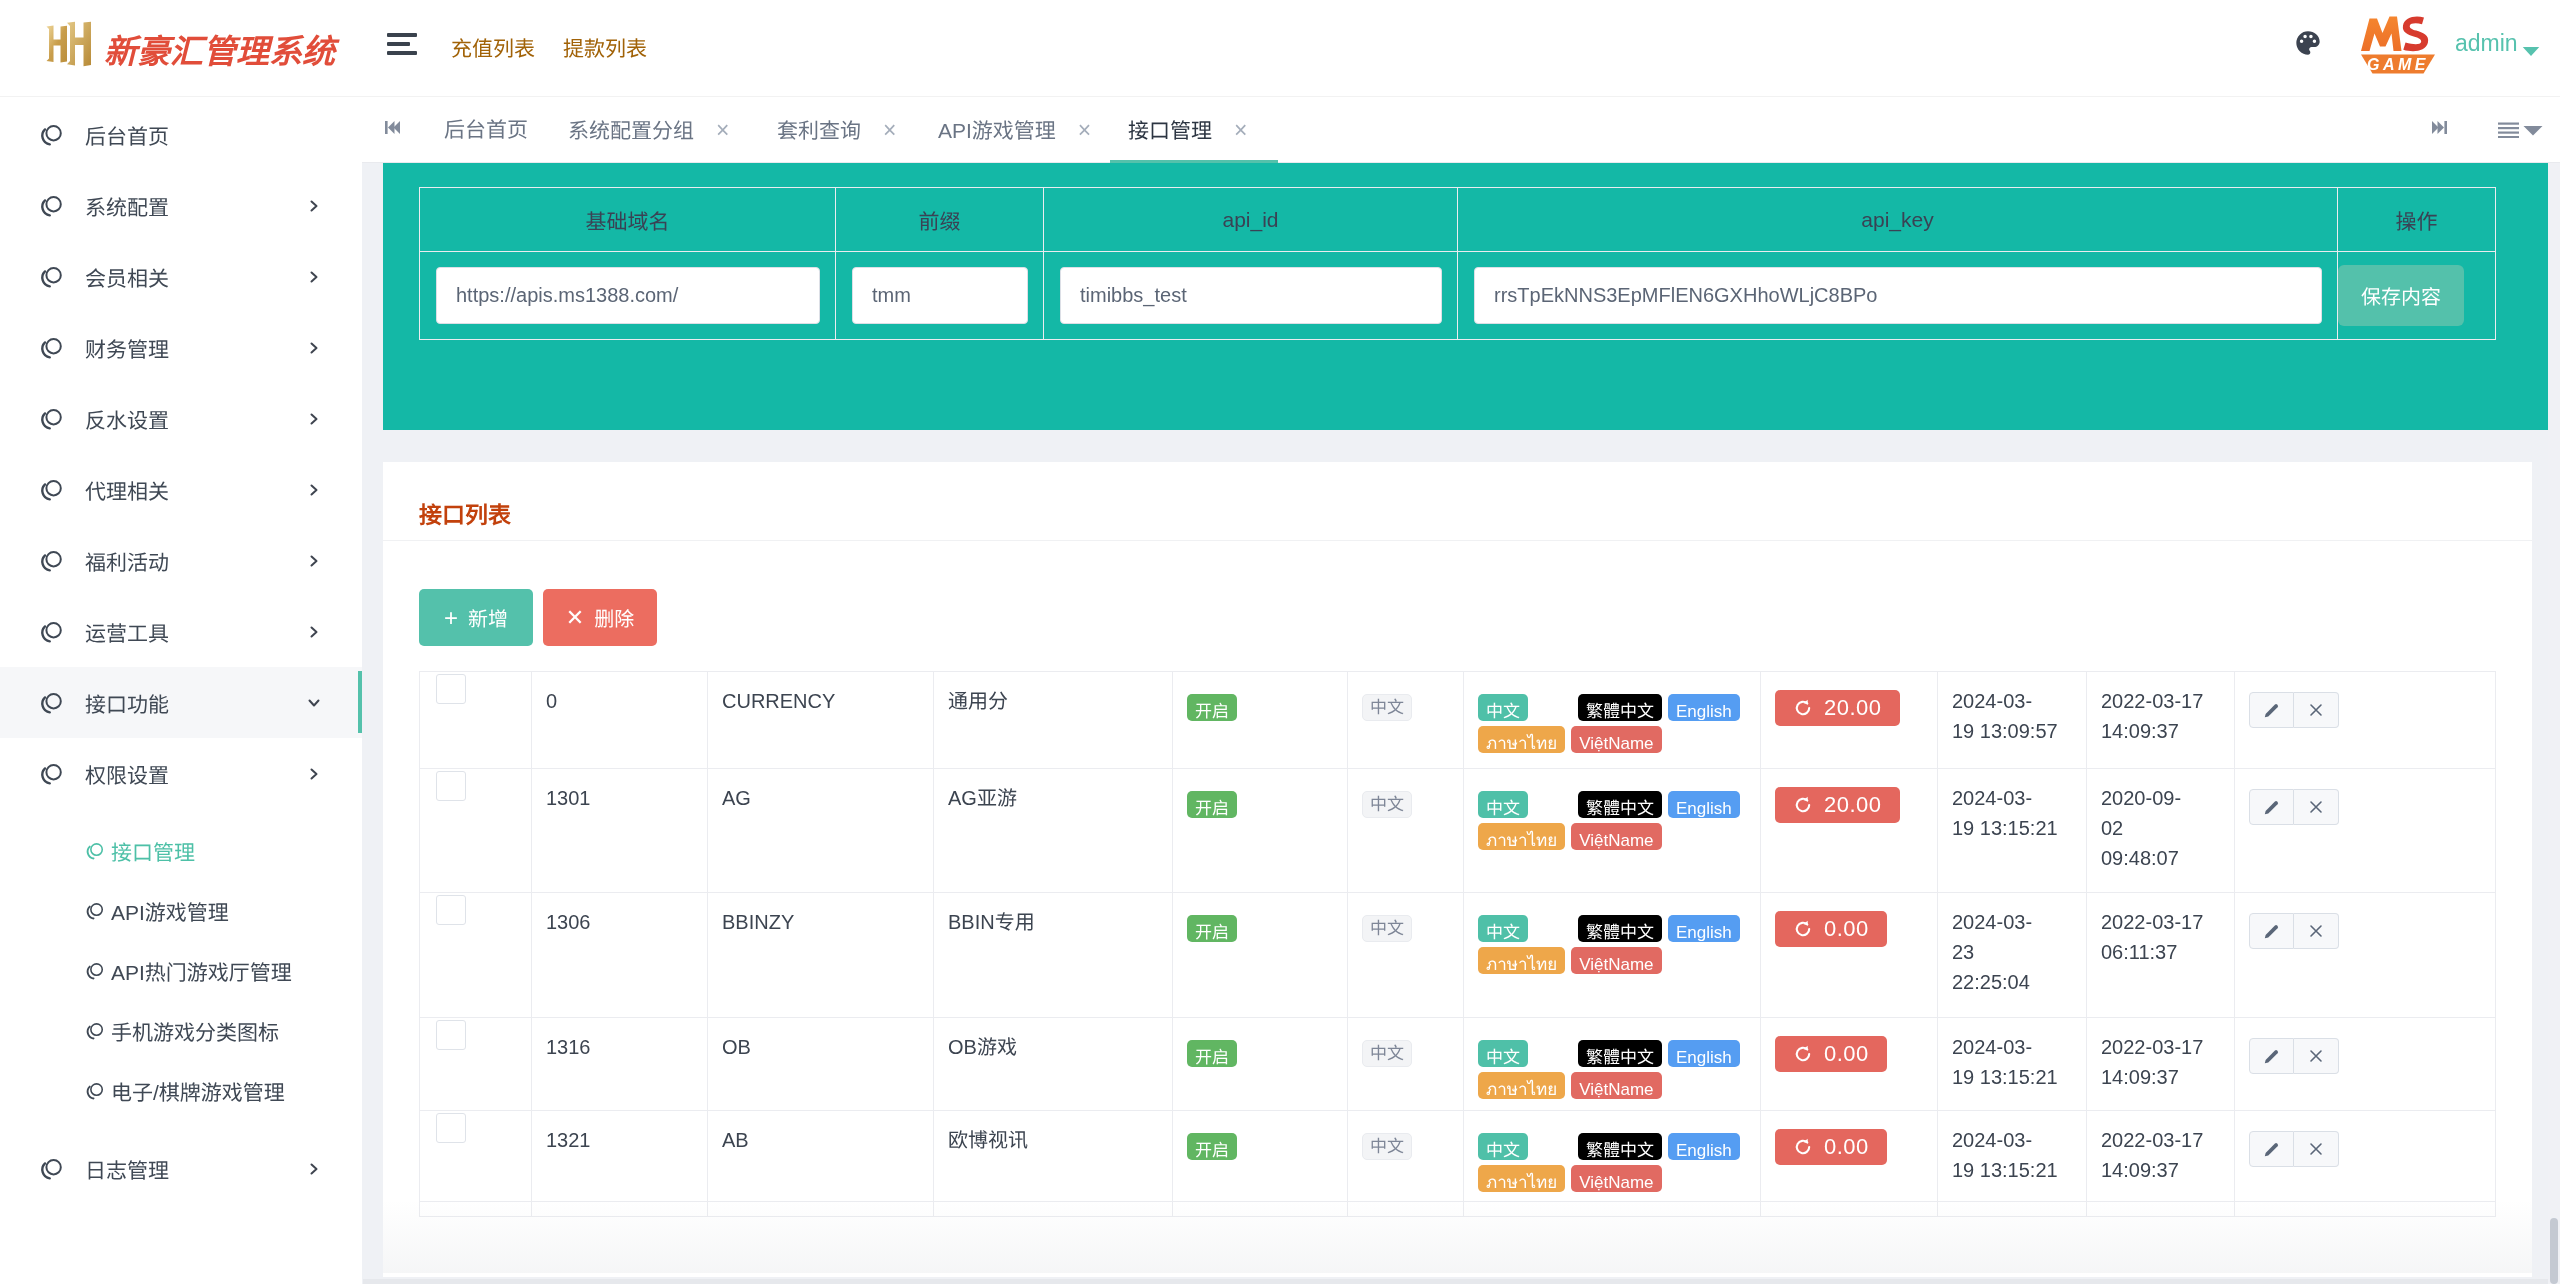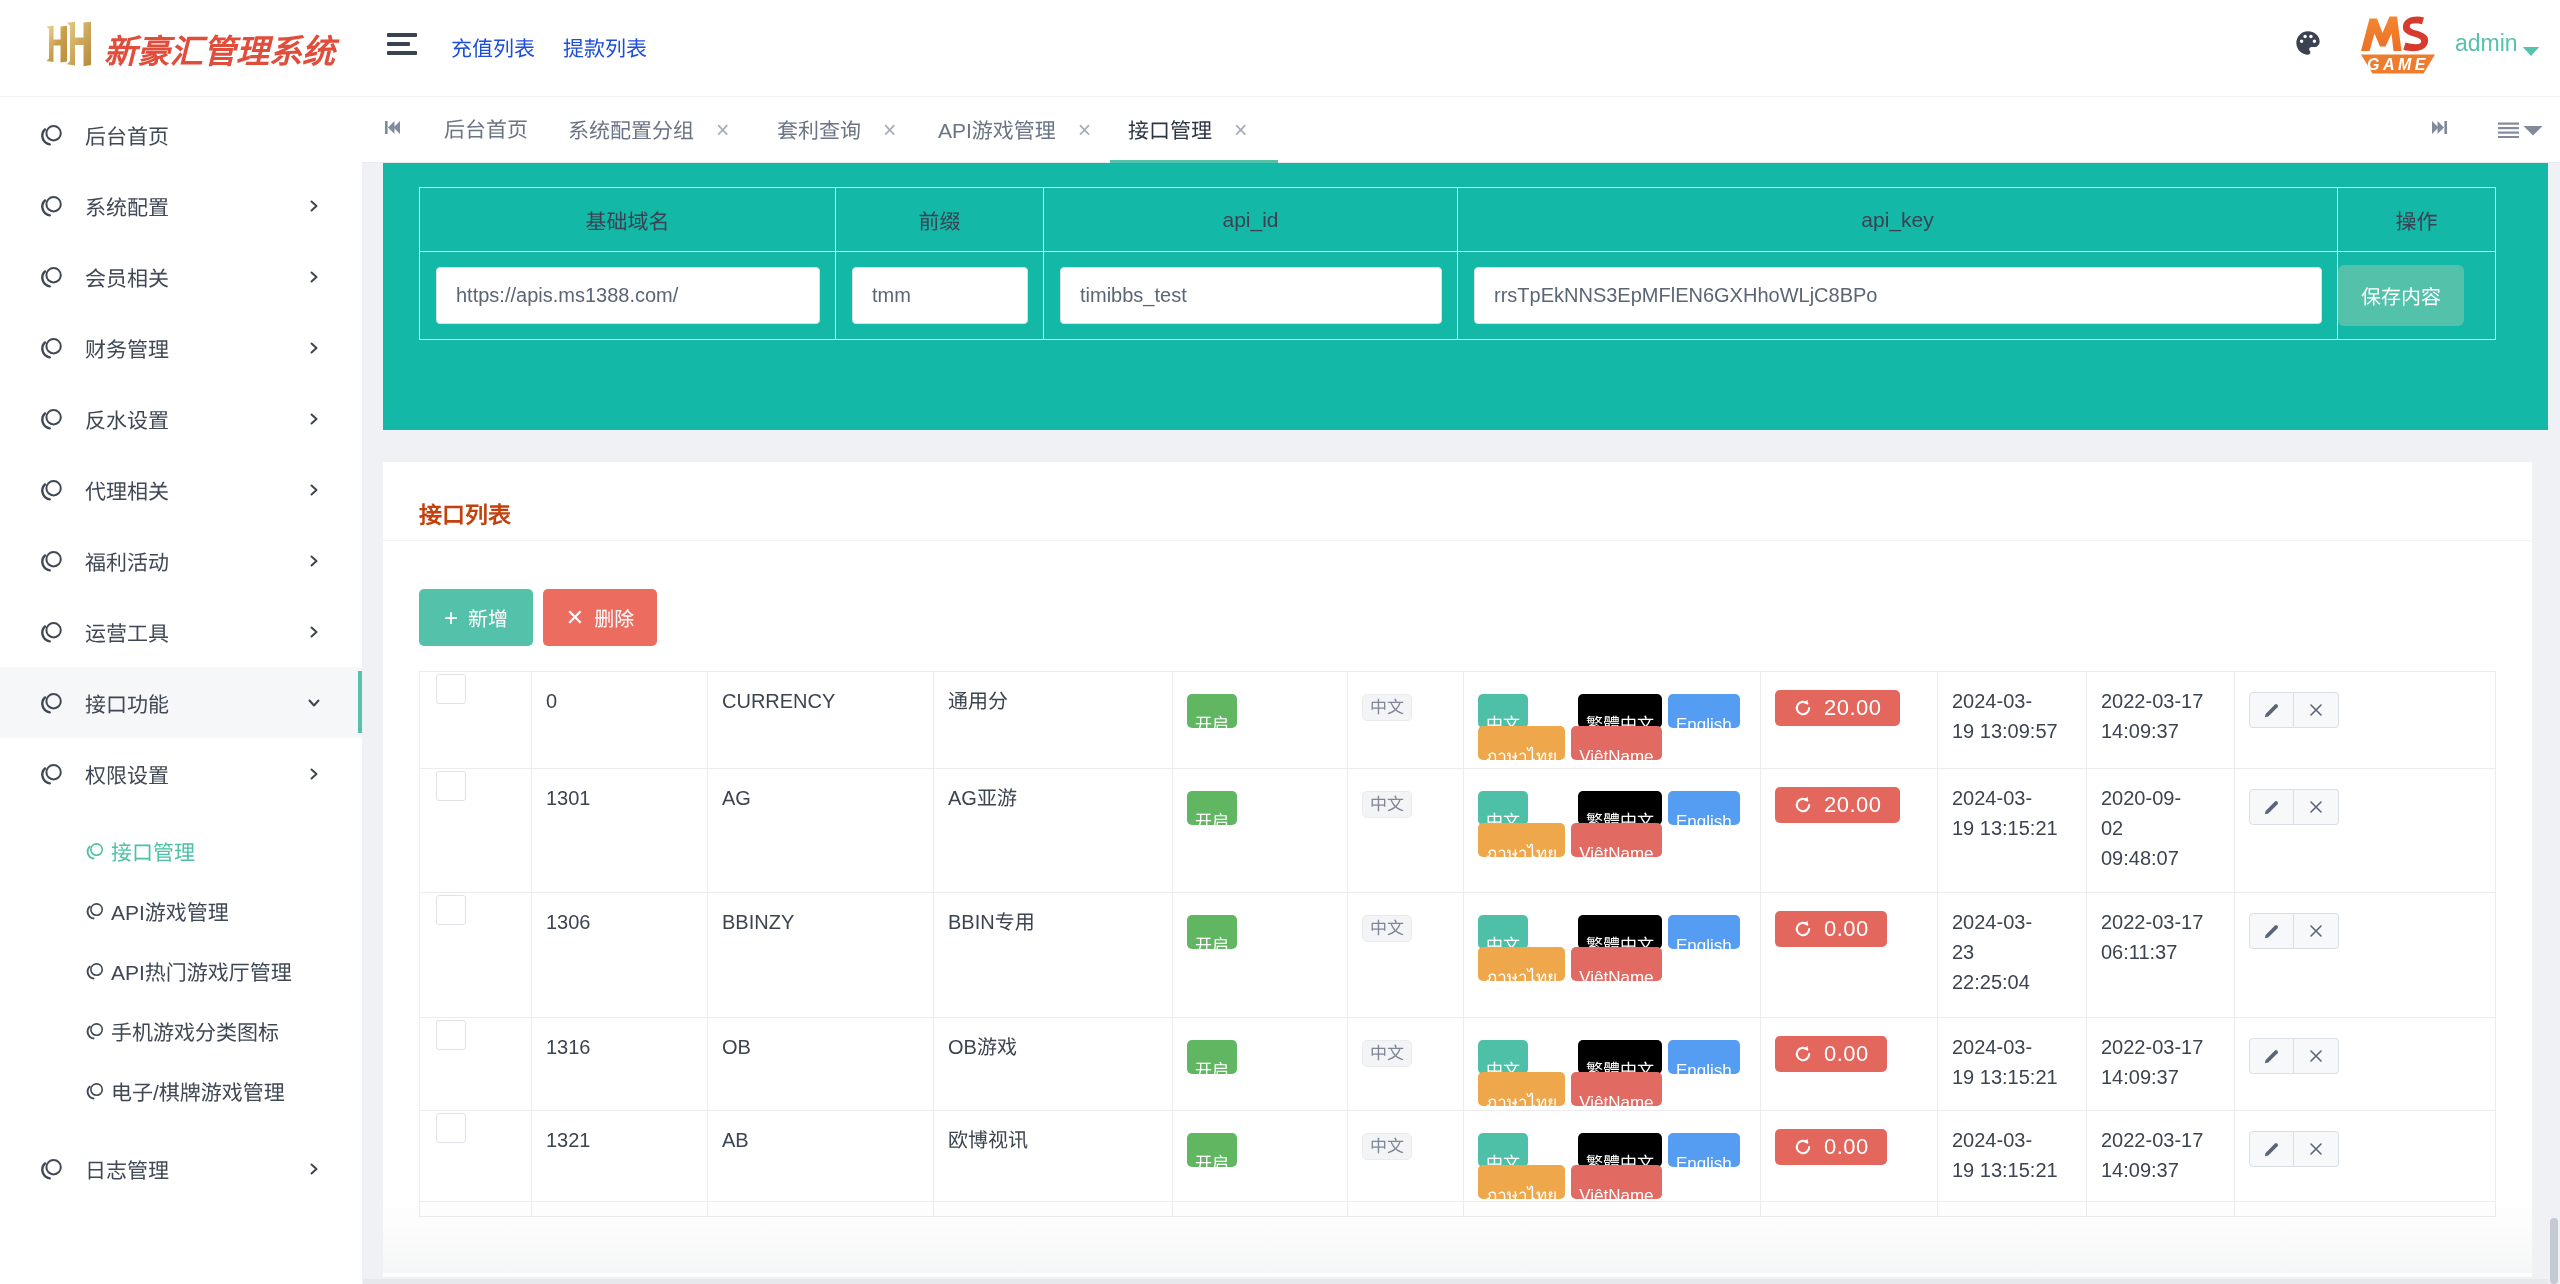--- a/index.html
+++ b/index.html
@@ -20,21 +20,21 @@
 .mi.active-parent{background:#f6f7f9;}
 .mi.active-parent::after{content:"";position:absolute;right:0;top:4px;width:4px;height:62px;background:#54c1ab;}
 #submenu{padding:12px 0 12px 0;}
 .smi{position:relative;height:60px;}
 .smi .icx{position:absolute;left:85px;top:50%;transform:translateY(-50%);width:19px;height:19px;}
 .smi .lab{position:absolute;left:111px;top:50%;transform:translateY(-50%);font-size:21px;color:#3f4854;white-space:nowrap;}
 .smi.on .lab{color:#4dc0a7;}
 
 
 #header{position:absolute;left:362px;top:0;right:0;height:97px;background:#fff;border-bottom:1px solid #f2f2f2;}
-.hlink{position:absolute;top:32px;font-size:21px;color:#1d4ed8;}
+.hlink{position:absolute;top:32px;font-size:21px;color:#a16207;}
 #hamb{position:absolute;left:25px;top:33px;width:30px;height:23px;}
 #hamb i{position:absolute;left:0;height:4px;background:#3a424d;border-radius:1px;}
 #admin{position:absolute;left:2093px;top:30px;font-size:23px;color:#57c2ae;}
 
 #tabbar{position:absolute;left:362px;top:97px;right:0;height:66px;background:#fff;border-bottom:1px solid #e9eaee;}
 .tab{position:absolute;top:0;height:66px;line-height:66px;font-size:21px;color:#6a7484;white-space:nowrap;}
 .tab .x{color:#a4adba;font-size:23px;margin-left:22px;font-family:"Liberation Sans",sans-serif;}
 .tab.on{color:#2c3542;}
 #tabline{position:absolute;left:748px;top:63px;width:168px;height:3px;background:#54c1ab;}
 
@@ -57,21 +57,21 @@
 
 
 #mtable{position:absolute;left:36px;top:209px;border-collapse:collapse;table-layout:fixed;}
 #mtable th,#mtable td{border:1px solid #ebecf0;padding:0 0 0 14px;text-align:left;vertical-align:top;font-size:20px;color:#3c4450;overflow:hidden;}
 #mtable th{height:60px;vertical-align:middle;font-weight:bold;color:#343c49;}
 #mtable td{padding-top:14px;line-height:30px;}
 #mtable td.ck,#mtable th.ck{padding:0;}
 .cb{width:30px;height:30px;border:1px solid #dfe3e9;border-radius:3px;background:#fff;margin-left:16px;}
 th .cb{margin-top:0;}
 td .cb{margin-top:2px;}
-.tag{display:inline-block;height:27px;line-height:27px;padding:17px 8px;border-radius:5px;color:#fff;font-size:17px;margin-right:6px;white-space:nowrap;vertical-align:top;}
+.tag{display:inline-block;height:27px;line-height:27px;padding:4px 8px;border-radius:5px;color:#fff;font-size:17px;margin-right:6px;white-space:nowrap;vertical-align:top;}
 .tagbox{line-height:0;font-size:0;}
 .trow{height:27px;margin-bottom:5px;white-space:nowrap;}
 .tg-teal{background:#4fc0a8;}
 .tg-green{background:#000000;margin-left:44px;}
 .tg-blue{background:#559df2;}
 .tg-orange{background:#eea74a;}
 .tg-red{background:#e16a62;}
 .tg-open{background:#61b662;}
 .tg-gray{background:#f3f4f6;border:1px solid #e9ebef;color:#7e8697;height:27px;line-height:25px;padding:0 7px;}
 .bal{display:inline-flex;align-items:center;height:36px;padding:0 18px;border-radius:5px;background:#e4675e;color:#fff;font-size:22px;letter-spacing:0.5px;}

